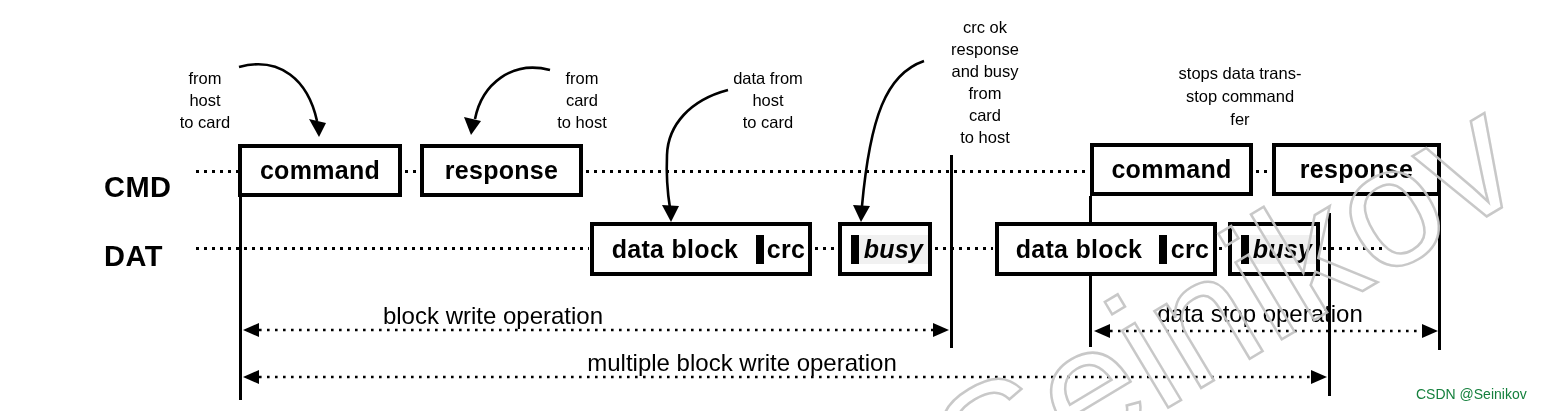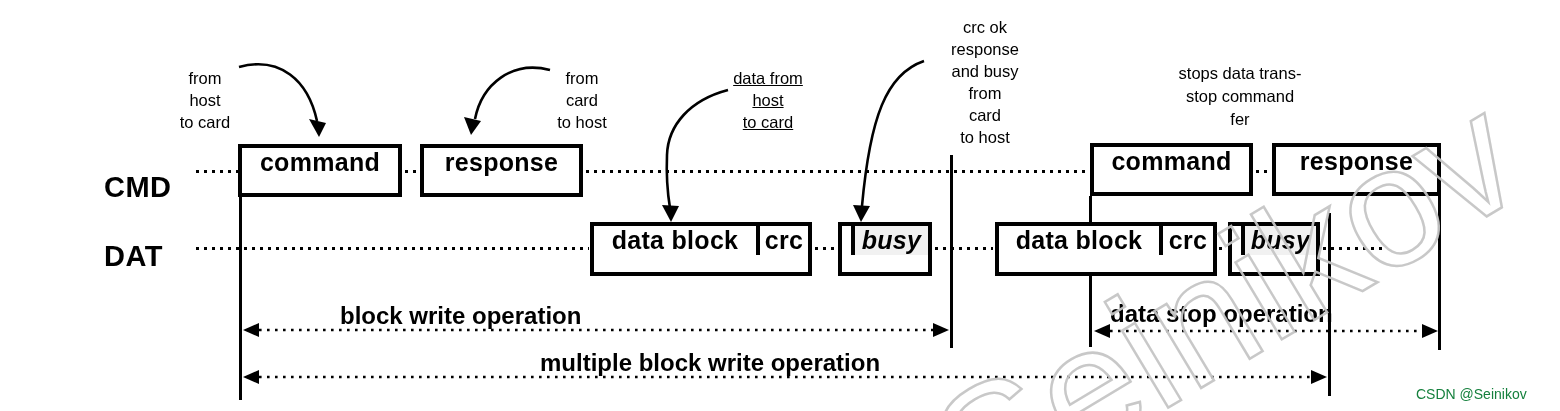--- a/index.html
+++ b/index.html
@@ -10,37 +10,37 @@
   
   .dotline{
     position:absolute;height:3px;
     background:repeating-linear-gradient(90deg,#000 0 2.6px,transparent 2.6px 8px);
   }
   
   .vline{position:absolute;width:3px;background:#000;}
   
   .box{
     position:absolute;border:4px solid #000;background:#fff;
-    display:flex;align-items:flex-start;box-sizing:border-box;
+    display:flex;align-items:center;box-sizing:border-box;
     font-weight:bold;font-size:25px;letter-spacing:.3px;
   }
   .cell{display:flex;align-items:center;justify-content:center;white-space:nowrap;}
-  .cell.divided{border-left:4px solid #000000;}
+  .cell.divided{border-left:8px solid #000000;}
   .cell.grow{flex:1;}
   .busy-fill{background:#f1f1f1;font-style:italic;}
   
   .sig{position:absolute;font-weight:bold;font-size:29px;letter-spacing:.5px;}
   
   .note{
     position:absolute;font-size:16.5px;line-height:22px;text-align:center;
   }
   .note span{display:block;}
   
   .oplabel{
-    position:absolute;font-weight:bold;font-size:24px;text-align:left;white-space:nowrap;
+    position:absolute;font-weight:normal;font-size:24px;text-align:center;white-space:nowrap;
   }
   svg.layer{position:absolute;left:0;top:0;}
   
   .watermark{
     position:absolute;left:950px;top:385px;height:170px;line-height:170px;
     font-size:170px;font-weight:400;white-space:nowrap;
     color:transparent;-webkit-text-stroke:2.5px #c6c6c6;
     transform:rotate(-31deg);transform-origin:0 50%;
     pointer-events:none;opacity:.95;
   }
@@ -132,21 +132,21 @@
   <div class="note" style="left:145px;top:67px;width:120px;">
     <span>from</span>
     <span>host</span>
     <span>to card</span>
   </div>
   <div class="note" style="left:522px;top:67px;width:120px;">
     <span>from</span>
     <span>card</span>
     <span>to host</span>
   </div>
-  <div class="note" style="left:698px;top:67px;width:140px;text-decoration:underline;">
+  <div class="note" style="left:698px;top:67px;width:140px;">
     <span>data from</span>
     <span>host</span>
     <span>to card</span>
   </div>
   <div class="note" style="left:915px;top:16px;width:140px;">
     <span>crc ok</span>
     <span>response</span>
     <span>and busy</span>
     <span>from</span>
     <span>card</span>

